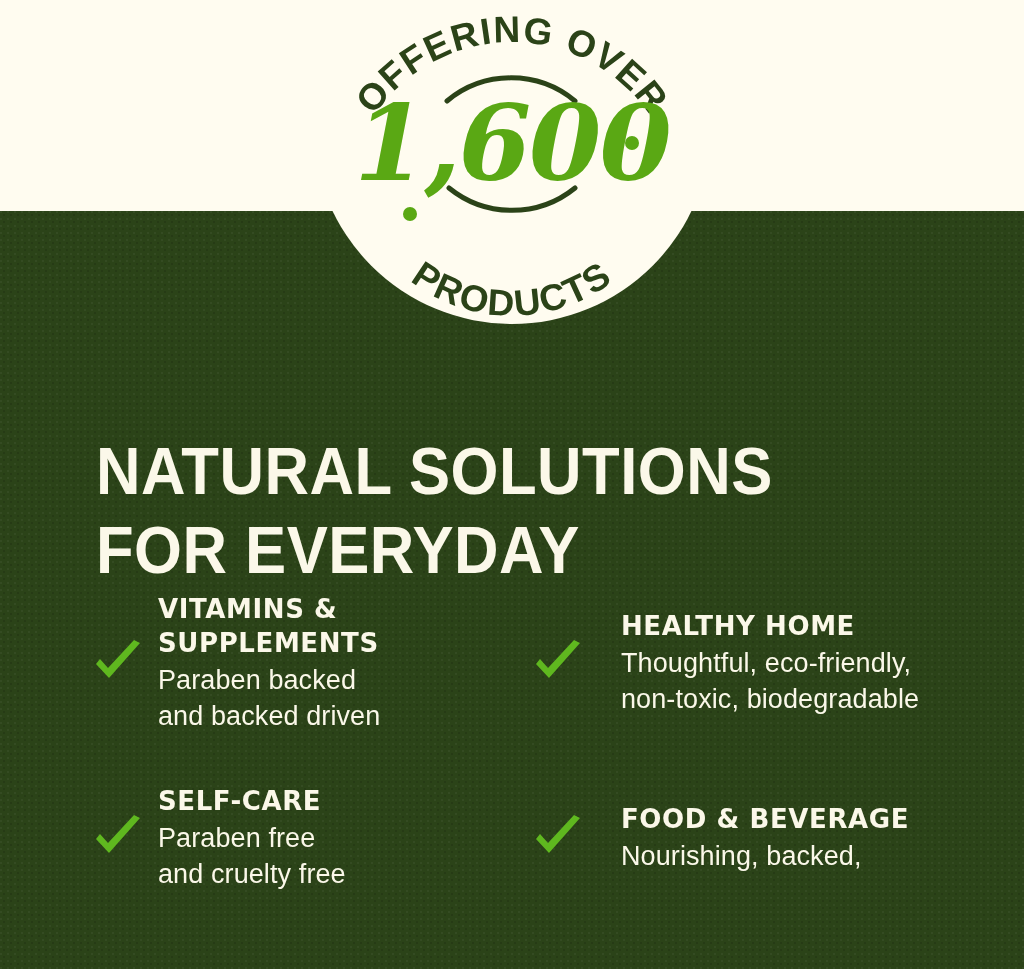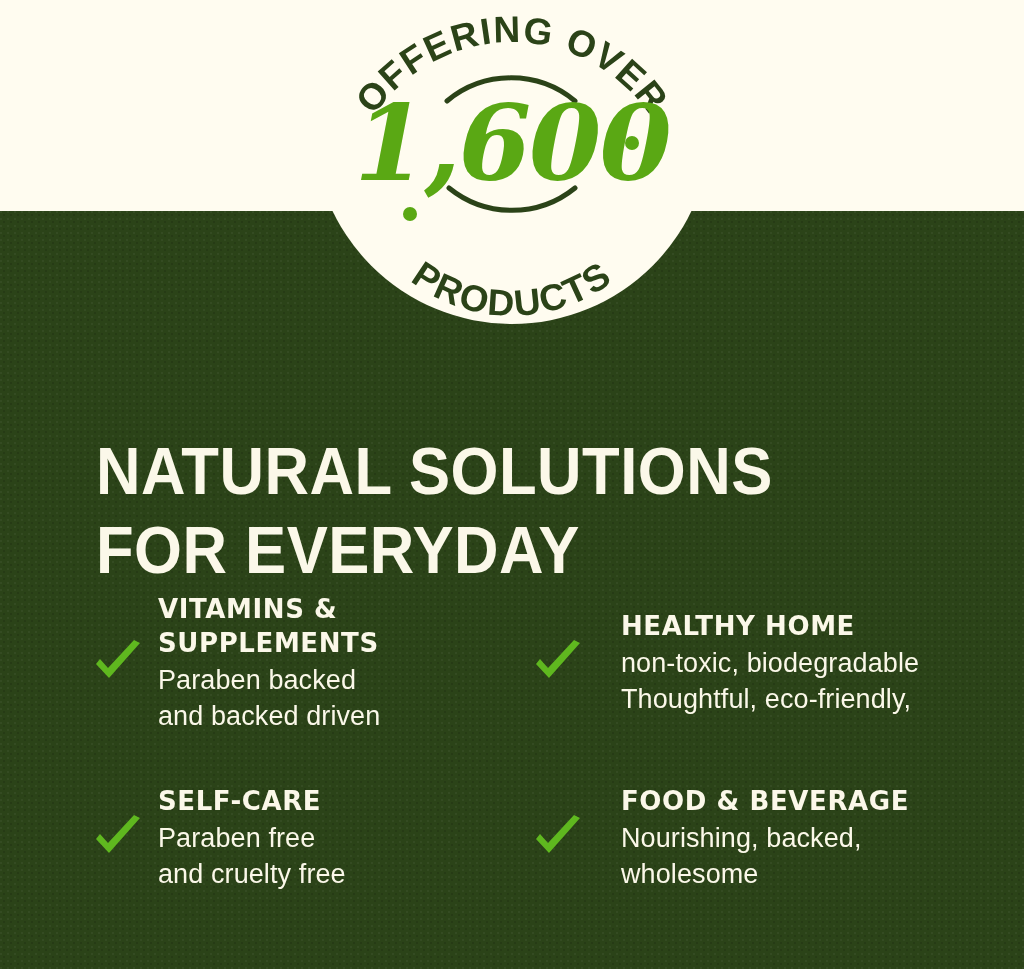--- a/index.html
+++ b/index.html
@@ -232,22 +232,22 @@
 
     <div class="feature col-right">
       <span class="check-icon">
         <svg viewBox="0 0 52 52" xmlns="http://www.w3.org/2000/svg">
           <path d="M 4,27 L 17,41 L 48,6 L 42,3 L 16,31 L 8,22 Z" fill="#5fb81f"></path>
         </svg>
       </span>
       <span class="feature-text">
         <span class="feature-title">HEALTHY HOME</span>
         <span class="feature-desc">
+          <span class="desc-line">Thoughtful, eco-friendly,</span>
           <span class="desc-line">non-toxic, biodegradable</span>
-          <span class="desc-line">Thoughtful, eco-friendly,</span>
         </span>
       </span>
     </div>
 
     <div class="feature col-left">
       <span class="check-icon">
         <svg viewBox="0 0 52 52" xmlns="http://www.w3.org/2000/svg">
           <path d="M 4,27 L 17,41 L 48,6 L 42,3 L 16,31 L 8,22 Z" fill="#5fb81f"></path>
         </svg>
       </span>
@@ -263,19 +263,18 @@
     <div class="feature col-right">
       <span class="check-icon">
         <svg viewBox="0 0 52 52" xmlns="http://www.w3.org/2000/svg">
           <path d="M 4,27 L 17,41 L 48,6 L 42,3 L 16,31 L 8,22 Z" fill="#5fb81f"></path>
         </svg>
       </span>
       <span class="feature-text">
         <span class="feature-title">FOOD &amp; BEVERAGE</span>
         <span class="feature-desc">
           <span class="desc-line">Nourishing, backed,</span>
-          <span class="desc-line">wholesome</span>
         </span>
       </span>
     </div>
 
   </div>
 </div>
 
 </body></html>

